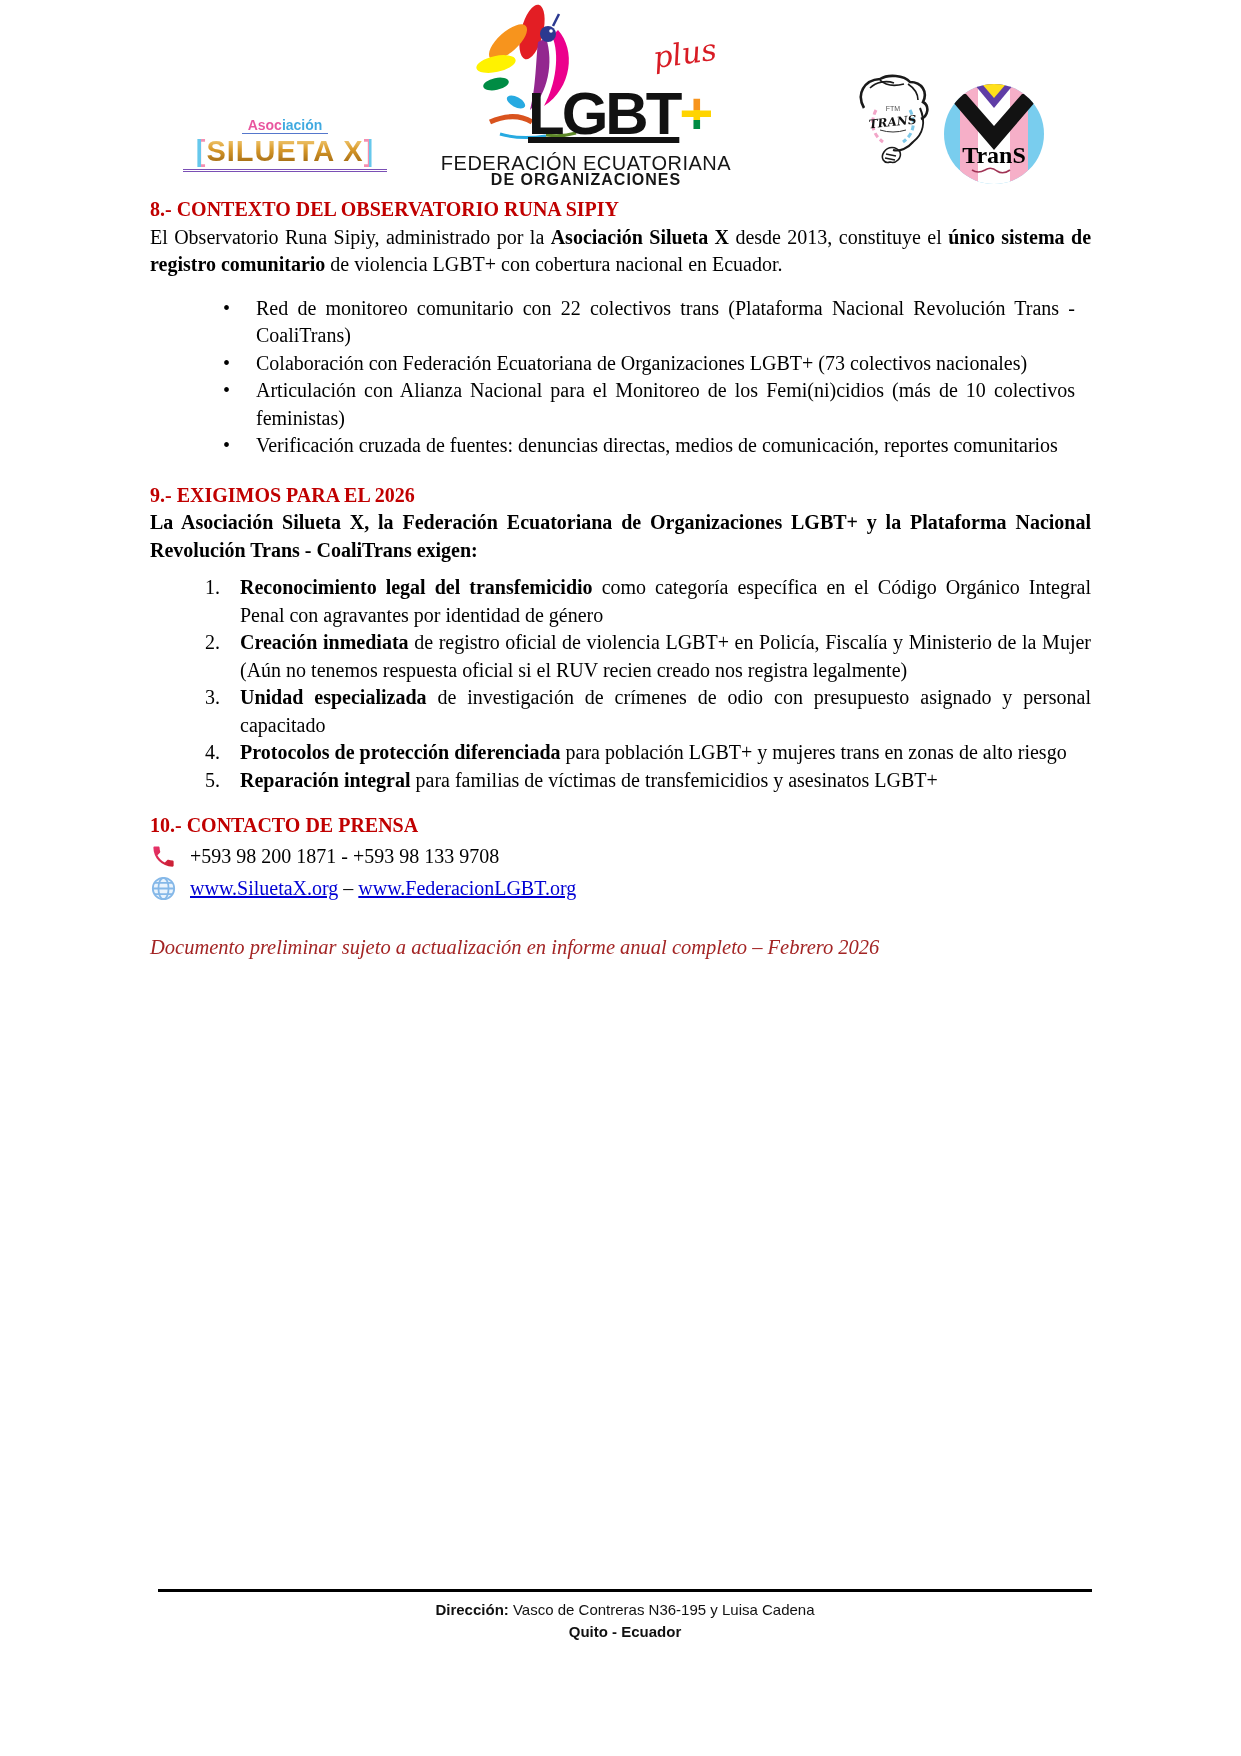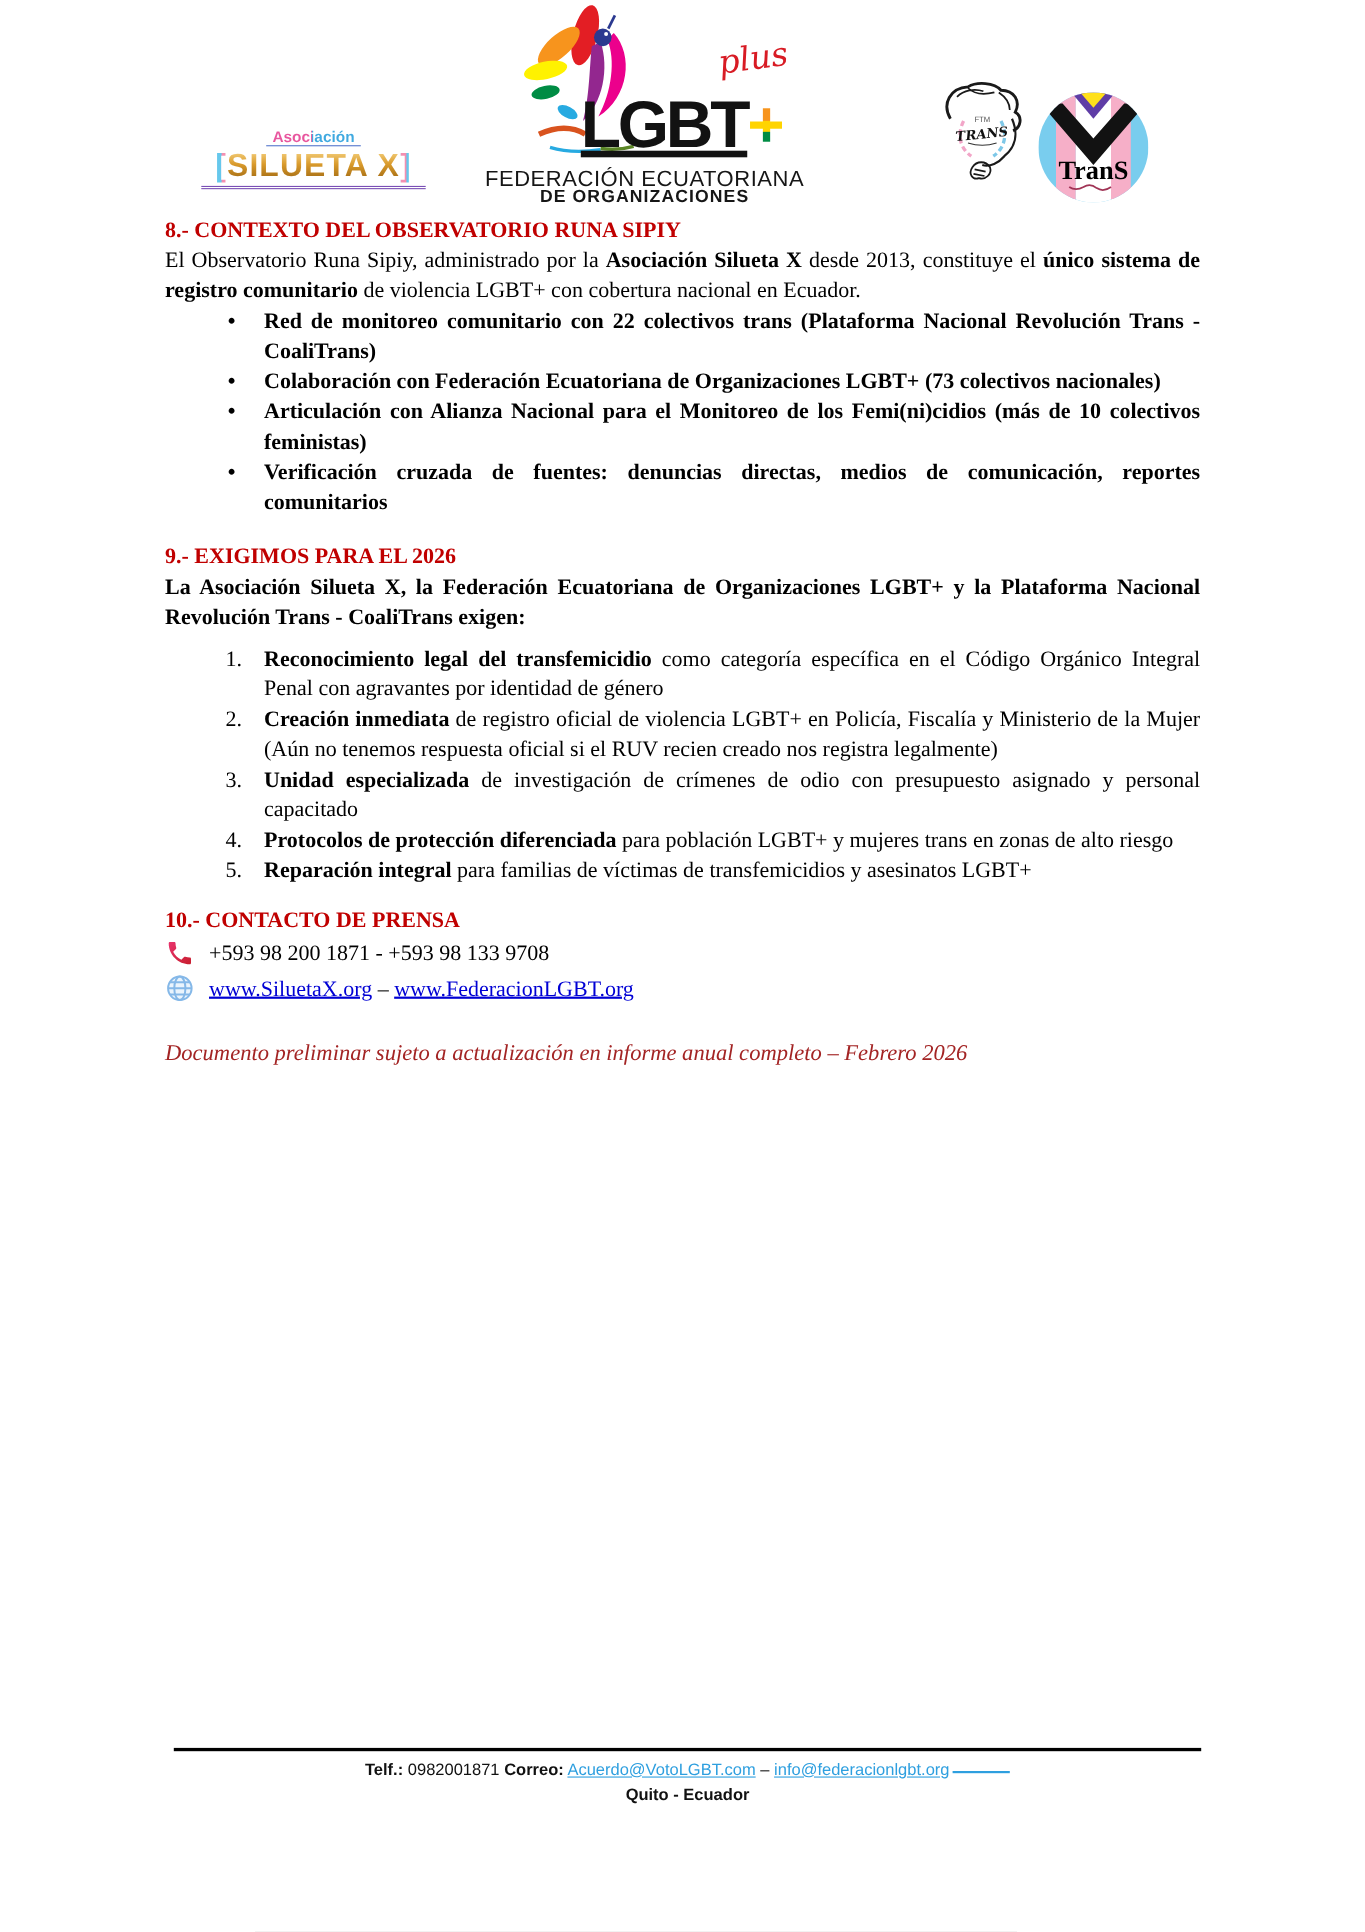--- a/index.html
+++ b/index.html
@@ -43,21 +43,21 @@
   .fed-line2{position:absolute;left:0;top:171px;width:100%;text-align:center;font-family:"Liberation Sans","DejaVu Sans",sans-serif;font-weight:bold;font-size:16px;letter-spacing:1px;color:#161616;}
 
   .ftm-logo{position:absolute;left:850px;top:74px;}
   .transcircle-logo{position:absolute;left:944px;top:84px;}
 
   
   .content{position:absolute;left:150px;top:196px;width:941px;font-size:20px;line-height:27.5px;}
   .red-head{color:#C00000;font-weight:bold;}
   .jp{text-align:justify;margin:0;}
   .metod-head{font-weight:bold;margin-top:21px;}
-  .bullet-list{margin:0;font-weight:bold;}
+  .bullet-list{margin:16px;}
   .li{display:flex;padding-left:57px;}
   .bmark{flex:none;width:33px;}
   .bmark::before{content:"\2022";font-size:20px;}
   .btext{flex:1;text-align:justify;}
   .s9{margin-top:22px;}
   .demand-list{counter-reset:dem;margin-top:10px;}
   .demand{display:flex;padding-left:55px;counter-increment:dem;justify-content:space-between;}
   .dmark{flex:none;width:35px;}
   .dmark::before{content:counter(dem) ".";}
   .dtext{flex:1;text-align:justify;}
@@ -208,17 +208,17 @@
           <ellipse cx="12" cy="12" rx="4.5" ry="9.5"></ellipse>
           <path d="M2.5 12 H21.5 M4 7 H20 M4 17 H20"></path>
         </g>
       </svg><span class="blink">www.SiluetaX.org</span><span> <span>–</span> </span><span class="blink">www.FederacionLGBT.org</span>
     </div>
 
     <div class="notice">Documento preliminar sujeto a actualización en informe anual completo – Febrero 2026</div>
   </div>
 
   <div class="footer">
-    <div class="fline"><span class="fb">Telf.:</span> <span>0982001871</span> <span class="fb">Correo:</span> <span class="flink">Acuerdo@VotoLGBT.com</span> <span>–</span> <span class="flink">info@federacionlgbt.org</span><span class="tail-underline"></span></div>
+    <div class="fline"><span class="fb">Dirección:</span> <span>Vasco de Contreras N36-195 y Luisa Cadena</span></div>
     <div class="fline fb">Quito - Ecuador</div>
   </div>
 
 </div>
 
 </body></html>

